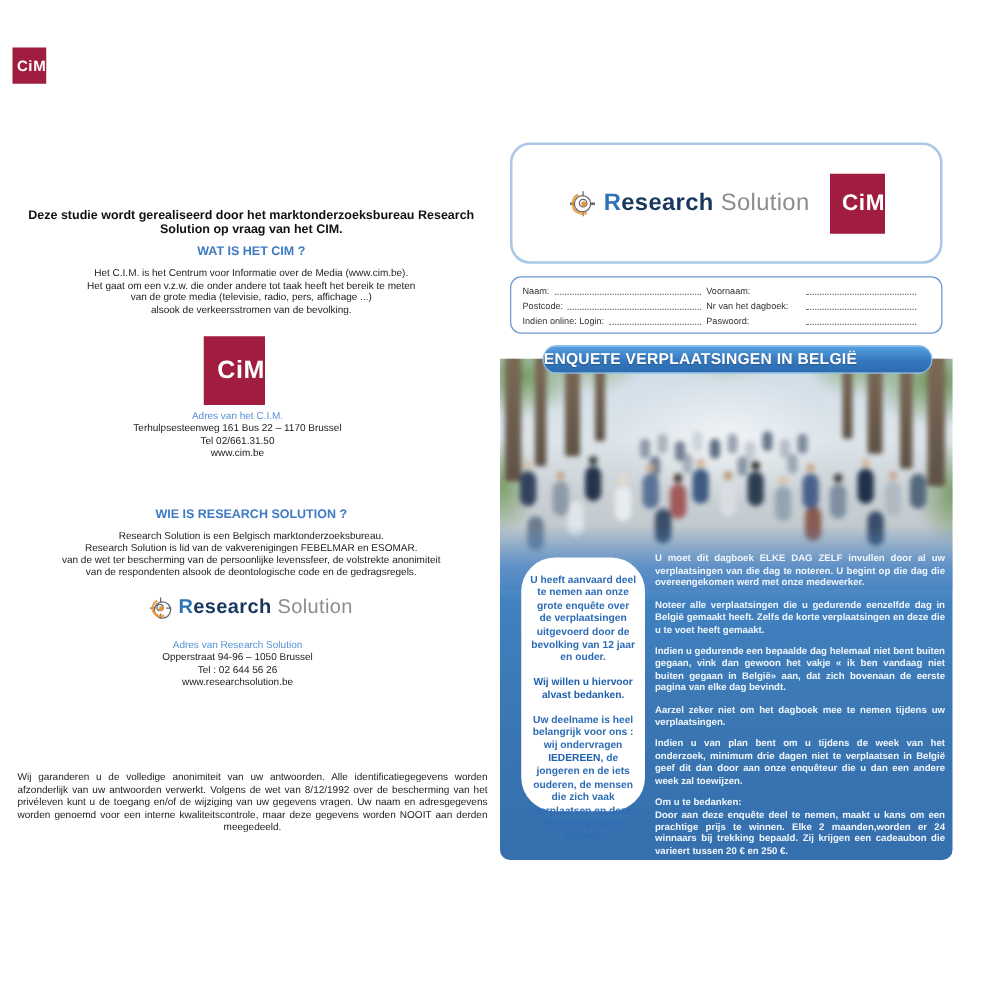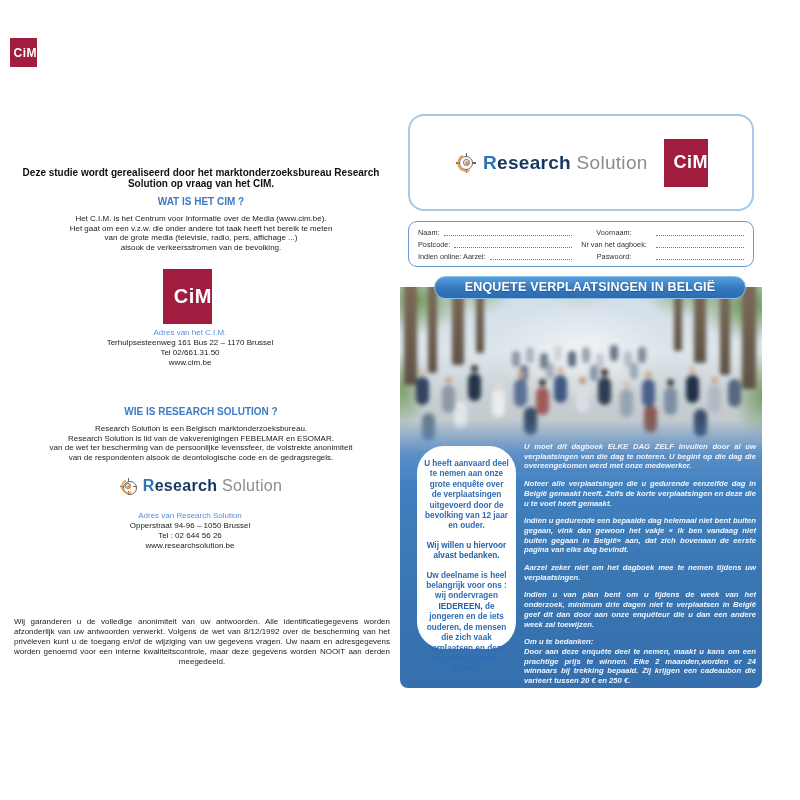--- a/index.html
+++ b/index.html
@@ -56,34 +56,34 @@
   
   .hdr-card { position:absolute; left:408px; top:114px; width:346px; height:97px; background:#fff;
               border:2px solid #a9c7e7; border-radius:16px; display:flex; align-items:center;
               justify-content:space-between; padding:0 44px 0 46px; }
   .hdr-card .rs-text { font-size:19px; letter-spacing:0.3px; }
   .hdr-rs { display:flex; align-items:center; gap:7px; }
   .hdr-cim { width:44px; height:48px; font-size:18px; }
 
   
   .form-card { position:absolute; left:408px; top:221px; width:346px; height:46px; background:#fff;
-               border:1.5px solid #6b9bd2; border-radius:9px; padding:5px 9px 4px 9px;
-               display:flex; flex-direction:column; justify-content:space-between;text-align:center; }
+               border:1.5px solid #6b9bd2; border-radius:9px; padding:5px 20px 4px 9px;
+               display:flex; flex-direction:column; justify-content:space-between; }
   .form-row { display:flex; align-items:flex-end; font-size:7.3px; color:#333; height:11px; }
   .f-label { flex:none; padding-bottom:1px; }
   .f-dots { border-bottom:1px dotted #777; height:8px; margin:0 4px 2px 4px; }
   .f-dots.grow { flex:1; }
   .f-label.col2 { width:76px; flex:none; }
   .f-dots.fixed { width:88px; flex:none; margin-right:0; }
 
   
   .banner { position:absolute; left:434px; top:276px; width:312px; height:23px; z-index:5;
             background:linear-gradient(180deg,#55a0e0 0%,#3577bd 55%,#2c6bb0 100%);
             border:1px solid #8ec0ea; border-radius:13px; color:#fff; font-weight:bold;
-            font-size:12.5px; text-align:center; line-height:21px; letter-spacing:0.2px;
+            font-size:12.5px; text-align:left; line-height:21px; letter-spacing:0.2px;
             text-shadow:0 1px 1px rgba(0,0,0,0.25); }
 
   
   .photo { position:absolute; left:400px; top:287px; width:362px; height:185px; overflow:hidden; z-index:1;
            background:linear-gradient(180deg,#cfdce8 0%,#dde5ea 35%,#c9d0d4 60%,#b3bcc2 100%); }
   .photo-decor { position:absolute; inset:-6px; filter:blur(2px); }
   .foliage { position:absolute; inset:0;
     background:
       radial-gradient(70px 48px at 6% 10%, rgba(104,146,74,.9), transparent 70%),
       radial-gradient(80px 52px at 95% 12%, rgba(96,138,66,.9), transparent 70%),
@@ -128,21 +128,21 @@
   
   .intro-box { position:absolute; left:417px; top:446px; width:99px; height:203px; z-index:3;
                background:#fff; border-radius:27px; padding:13px 7px 10px 7px;
                color:#2e6db5; font-weight:bold; font-size:8.2px; line-height:10.4px; text-align:center; }
   .intro-box p { margin-bottom:9px; }
   .intro-box .thanks { color:#2061ae; font-weight:800; }
 
   
   .instructions { position:absolute; left:524px; top:442px; width:232px; z-index:3;
                   color:#eef5fc; font-weight:bold; font-size:7.7px; line-height:9.7px; text-align:justify; }
-  .instructions p { margin-bottom:8px;font-style:italic; }
+  .instructions p { margin-bottom:8px; }
   .instructions .th-head { margin-bottom:0; text-align:left; }
 </style>
 </head>
 <body>
 
 <div class="canvas">
 
   <div class="cim-logo corner-cim">
     <span>CiM</span>
   </div>
@@ -233,21 +233,21 @@
       <span class="f-label col2">Voornaam:</span>
       <span class="f-dots fixed"></span>
     </div>
     <div class="form-row">
       <span class="f-label">Postcode:</span>
       <span class="f-dots grow"></span>
       <span class="f-label col2">Nr van het dagboek:</span>
       <span class="f-dots fixed"></span>
     </div>
     <div class="form-row">
-      <span class="f-label">Indien online: Aarzel:</span>
+      <span class="f-label">Indien online: Login:</span>
       <span class="f-dots grow"></span>
       <span class="f-label col2">Paswoord:</span>
       <span class="f-dots fixed"></span>
     </div>
   </div>
 
   <div class="banner">ENQUETE VERPLAATSINGEN IN BELGIË</div>
 
   <div class="photo">
     <div class="photo-decor">

